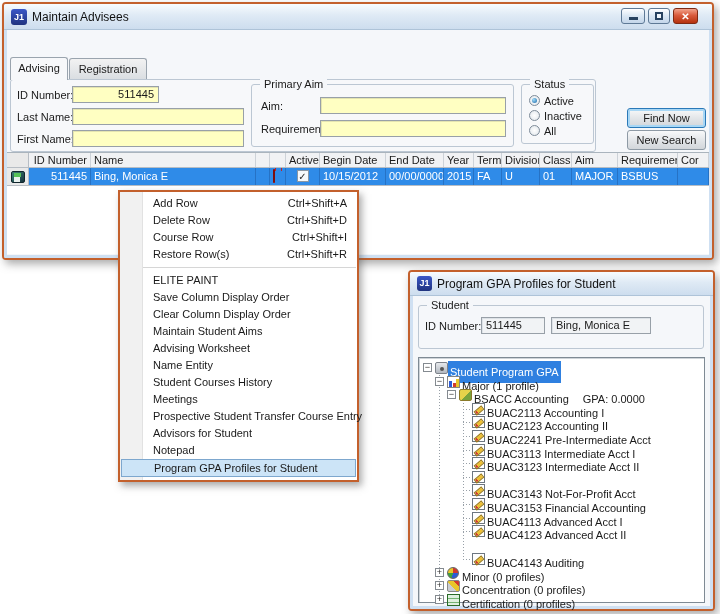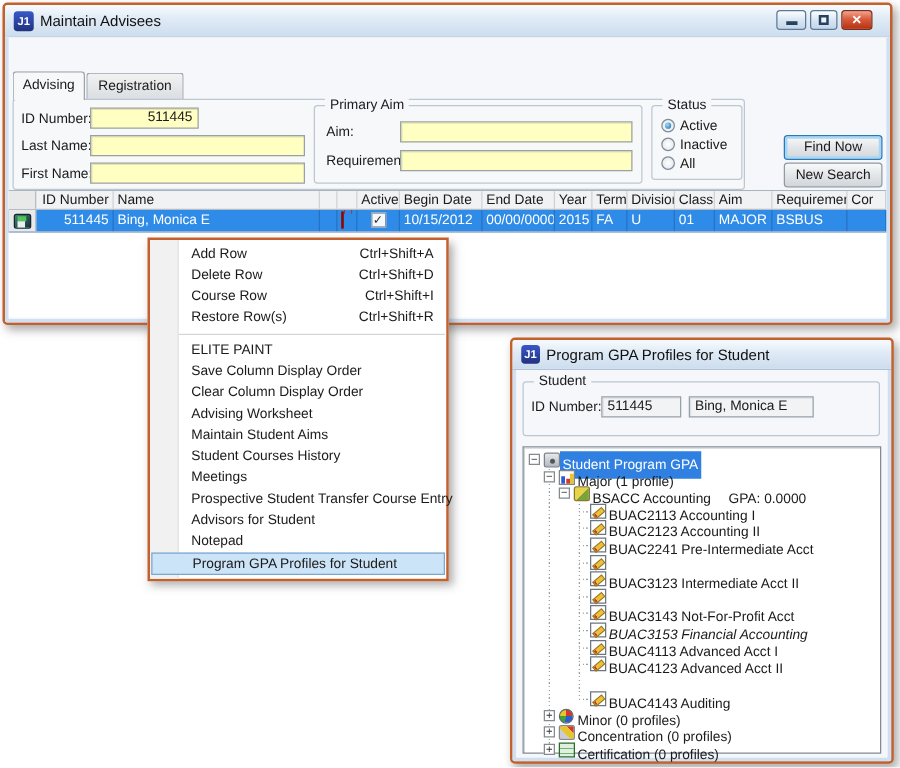--- a/index.html
+++ b/index.html
@@ -201,22 +201,23 @@
   <div class="cmenu">
     <div class="gutter"></div>
     <div class="mi"><span>Add Row</span><span class="sc">Ctrl+Shift+A</span></div>
     <div class="mi"><span>Delete Row</span><span class="sc">Ctrl+Shift+D</span></div>
     <div class="mi"><span>Course Row</span><span class="sc">Ctrl+Shift+I</span></div>
     <div class="mi"><span>Restore Row(s)</span><span class="sc">Ctrl+Shift+R</span></div>
     <div class="msep"></div>
     <div class="mi">ELITE PAINT</div>
     <div class="mi">Save Column Display Order</div>
     <div class="mi">Clear Column Display Order</div>
+    <div class="mi">Maintain Student Aims</div>
     <div class="mi">Advising Worksheet</div>
-    <div class="mi">Maintain Student Aims</div>
+    <div class="mi">Name Entity</div>
     <div class="mi">Student Courses History</div>
     <div class="mi">Meetings</div>
     <div class="mi">Prospective Student Transfer Course Entry</div>
     <div class="mi">Advisors for Student</div>
     <div class="mi">Notepad</div>
     <div class="mi hl">Program GPA Profiles for Student</div>
   </div>
 
   <div class="win" style="left:408px;top:270px;width:307px;height:341px;">
     <div class="titlebar" style="height:24px;">
@@ -259,33 +260,34 @@
       <div class="trow d3" style="top:57px;">
           <span class="tico ico-course"></span>
           <span class="tlabel">BUAC2123 Accounting II</span>
         </div>
       <div class="trow d3" style="top:71px;">
           <span class="tico ico-course"></span>
           <span class="tlabel">BUAC2241 Pre-Intermediate Acct</span>
         </div>
       <div class="trow d3" style="top:85px;">
           <span class="tico ico-course"></span>
+          <span class="tlabel">BUAC3113 Intermediate Acct I</span>
         </div>
       <div class="trow d3" style="top:98px;">
           <span class="tico ico-course"></span>
           <span class="tlabel">BUAC3123 Intermediate Acct II</span>
         </div>
       <div class="trow d3" style="top:112px;">
           <span class="tico ico-course"></span>
         </div>
       <div class="trow d3" style="top:125px;">
           <span class="tico ico-course"></span>
           <span class="tlabel">BUAC3143 Not-For-Profit Acct</span>
         </div>
-      <div class="trow d3" style="top:139px;font-style:italic;">
+      <div class="trow d3" style="top:139px;">
           <span class="tico ico-course"></span>
           <span class="tlabel">BUAC3153 Financial Accounting</span>
         </div>
       <div class="trow d3" style="top:153px;">
           <span class="tico ico-course"></span>
           <span class="tlabel">BUAC4113 Advanced Acct I</span>
         </div>
       <div class="trow d3" style="top:166px;">
           <span class="tico ico-course"></span>
           <span class="tlabel">BUAC4123 Advanced Acct II</span>

